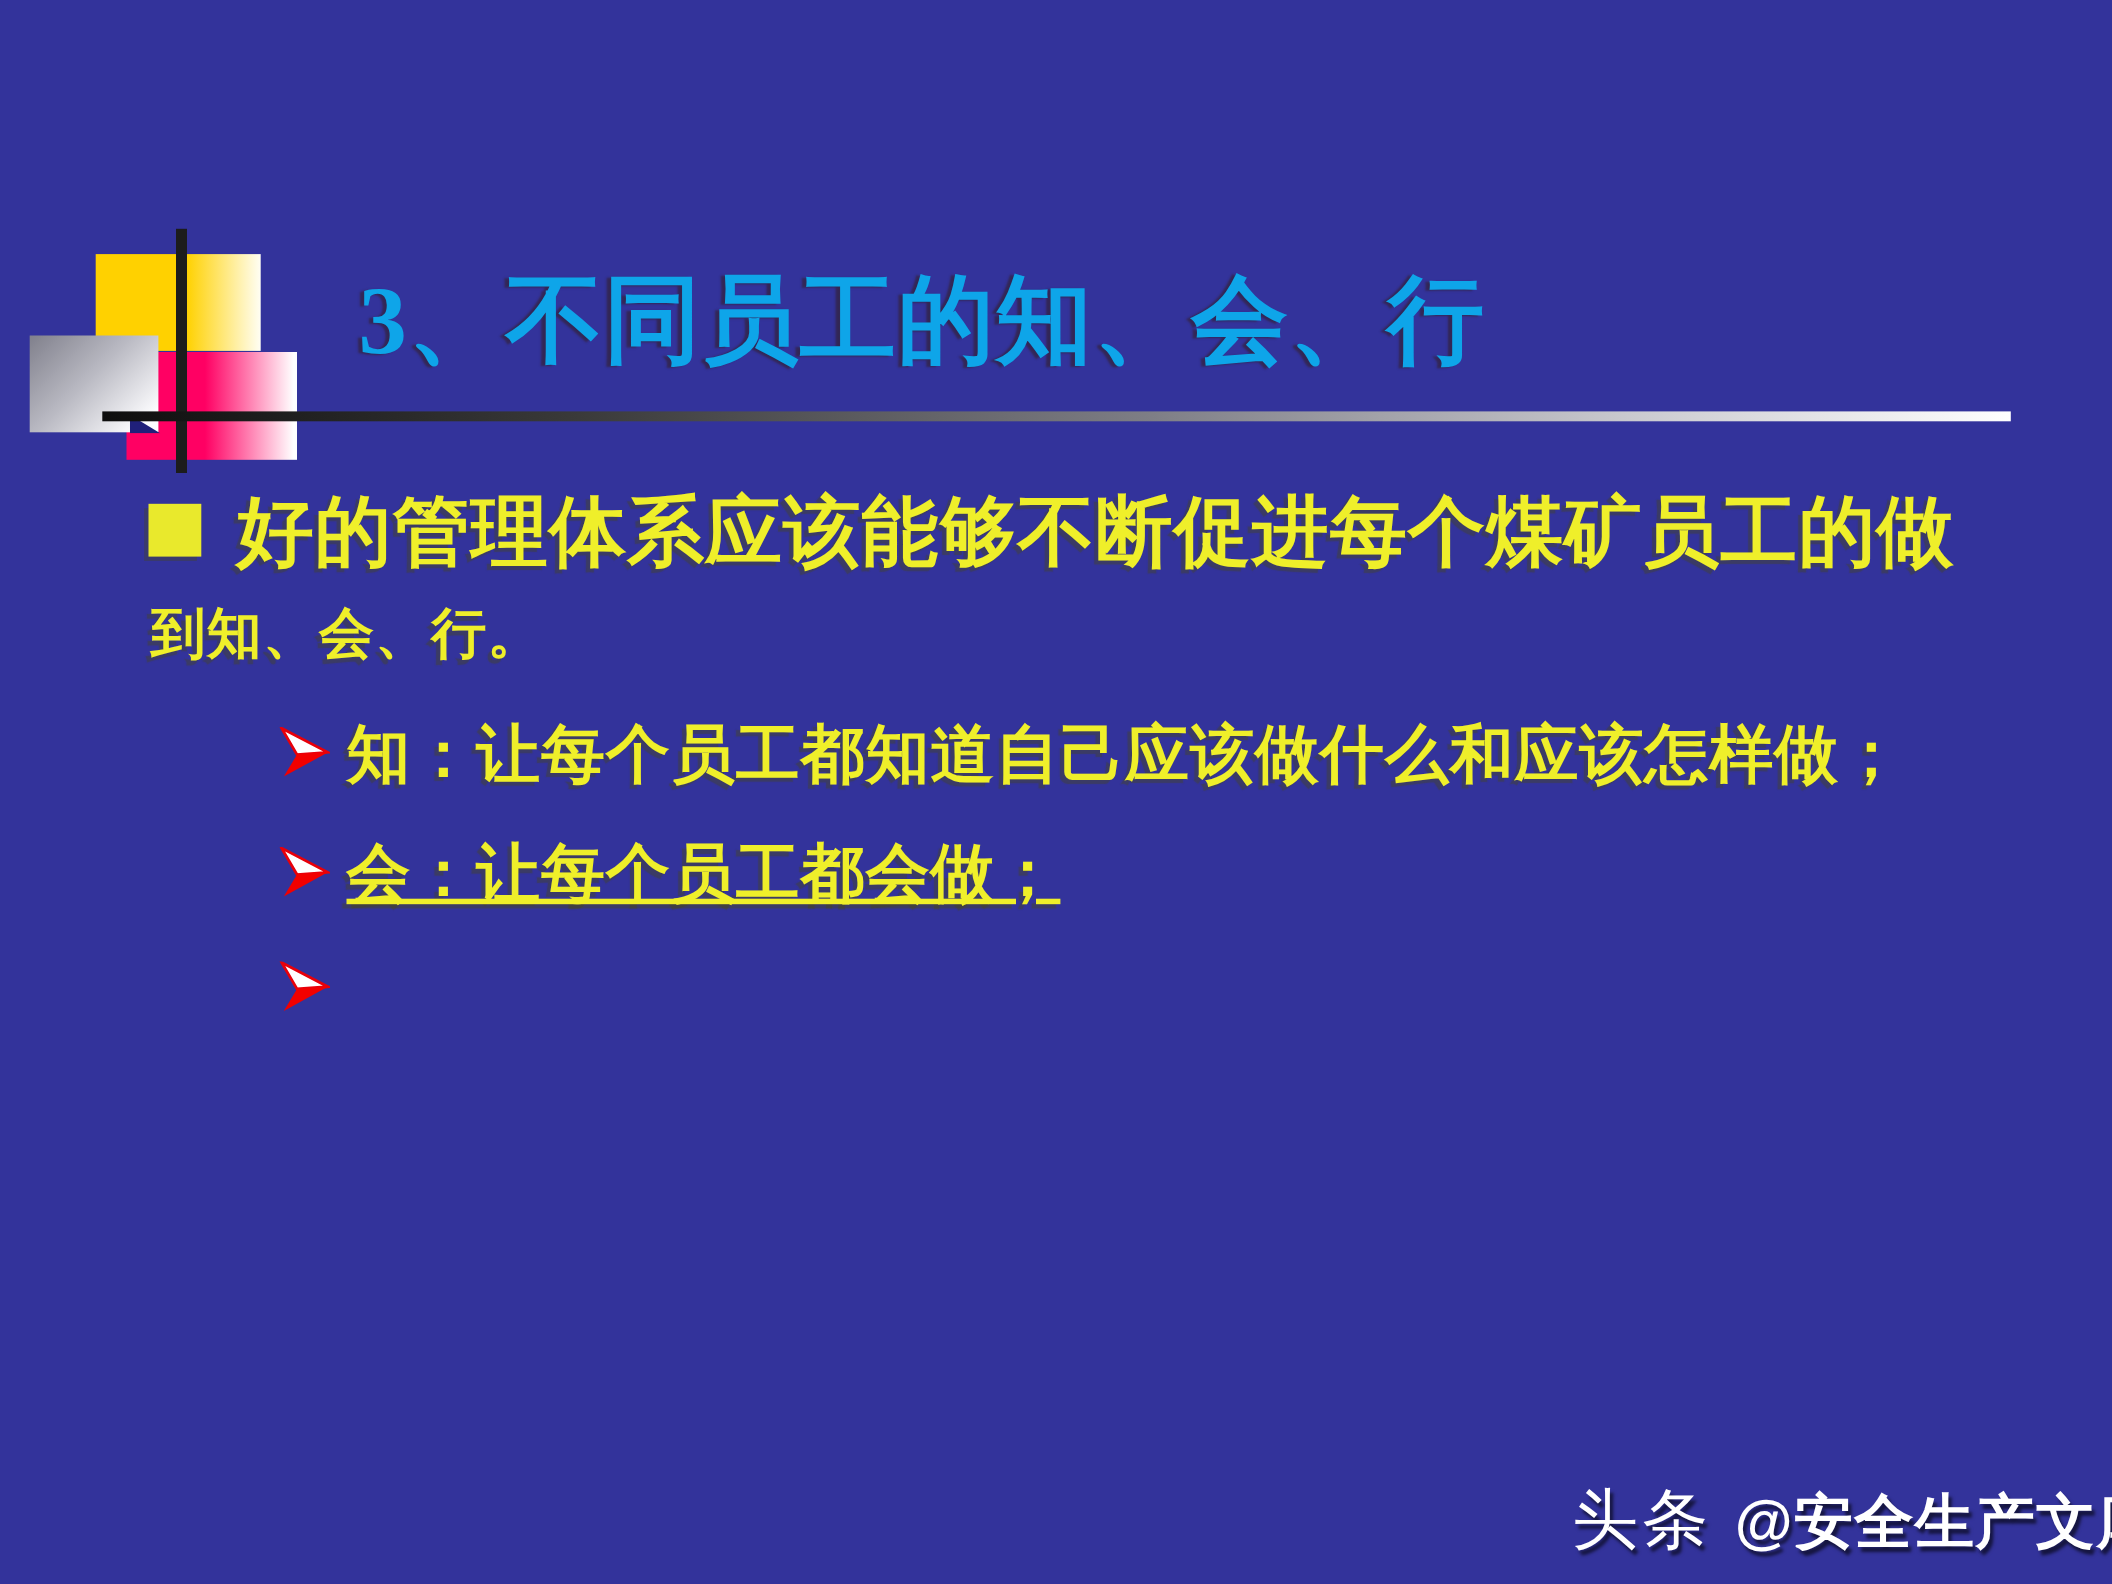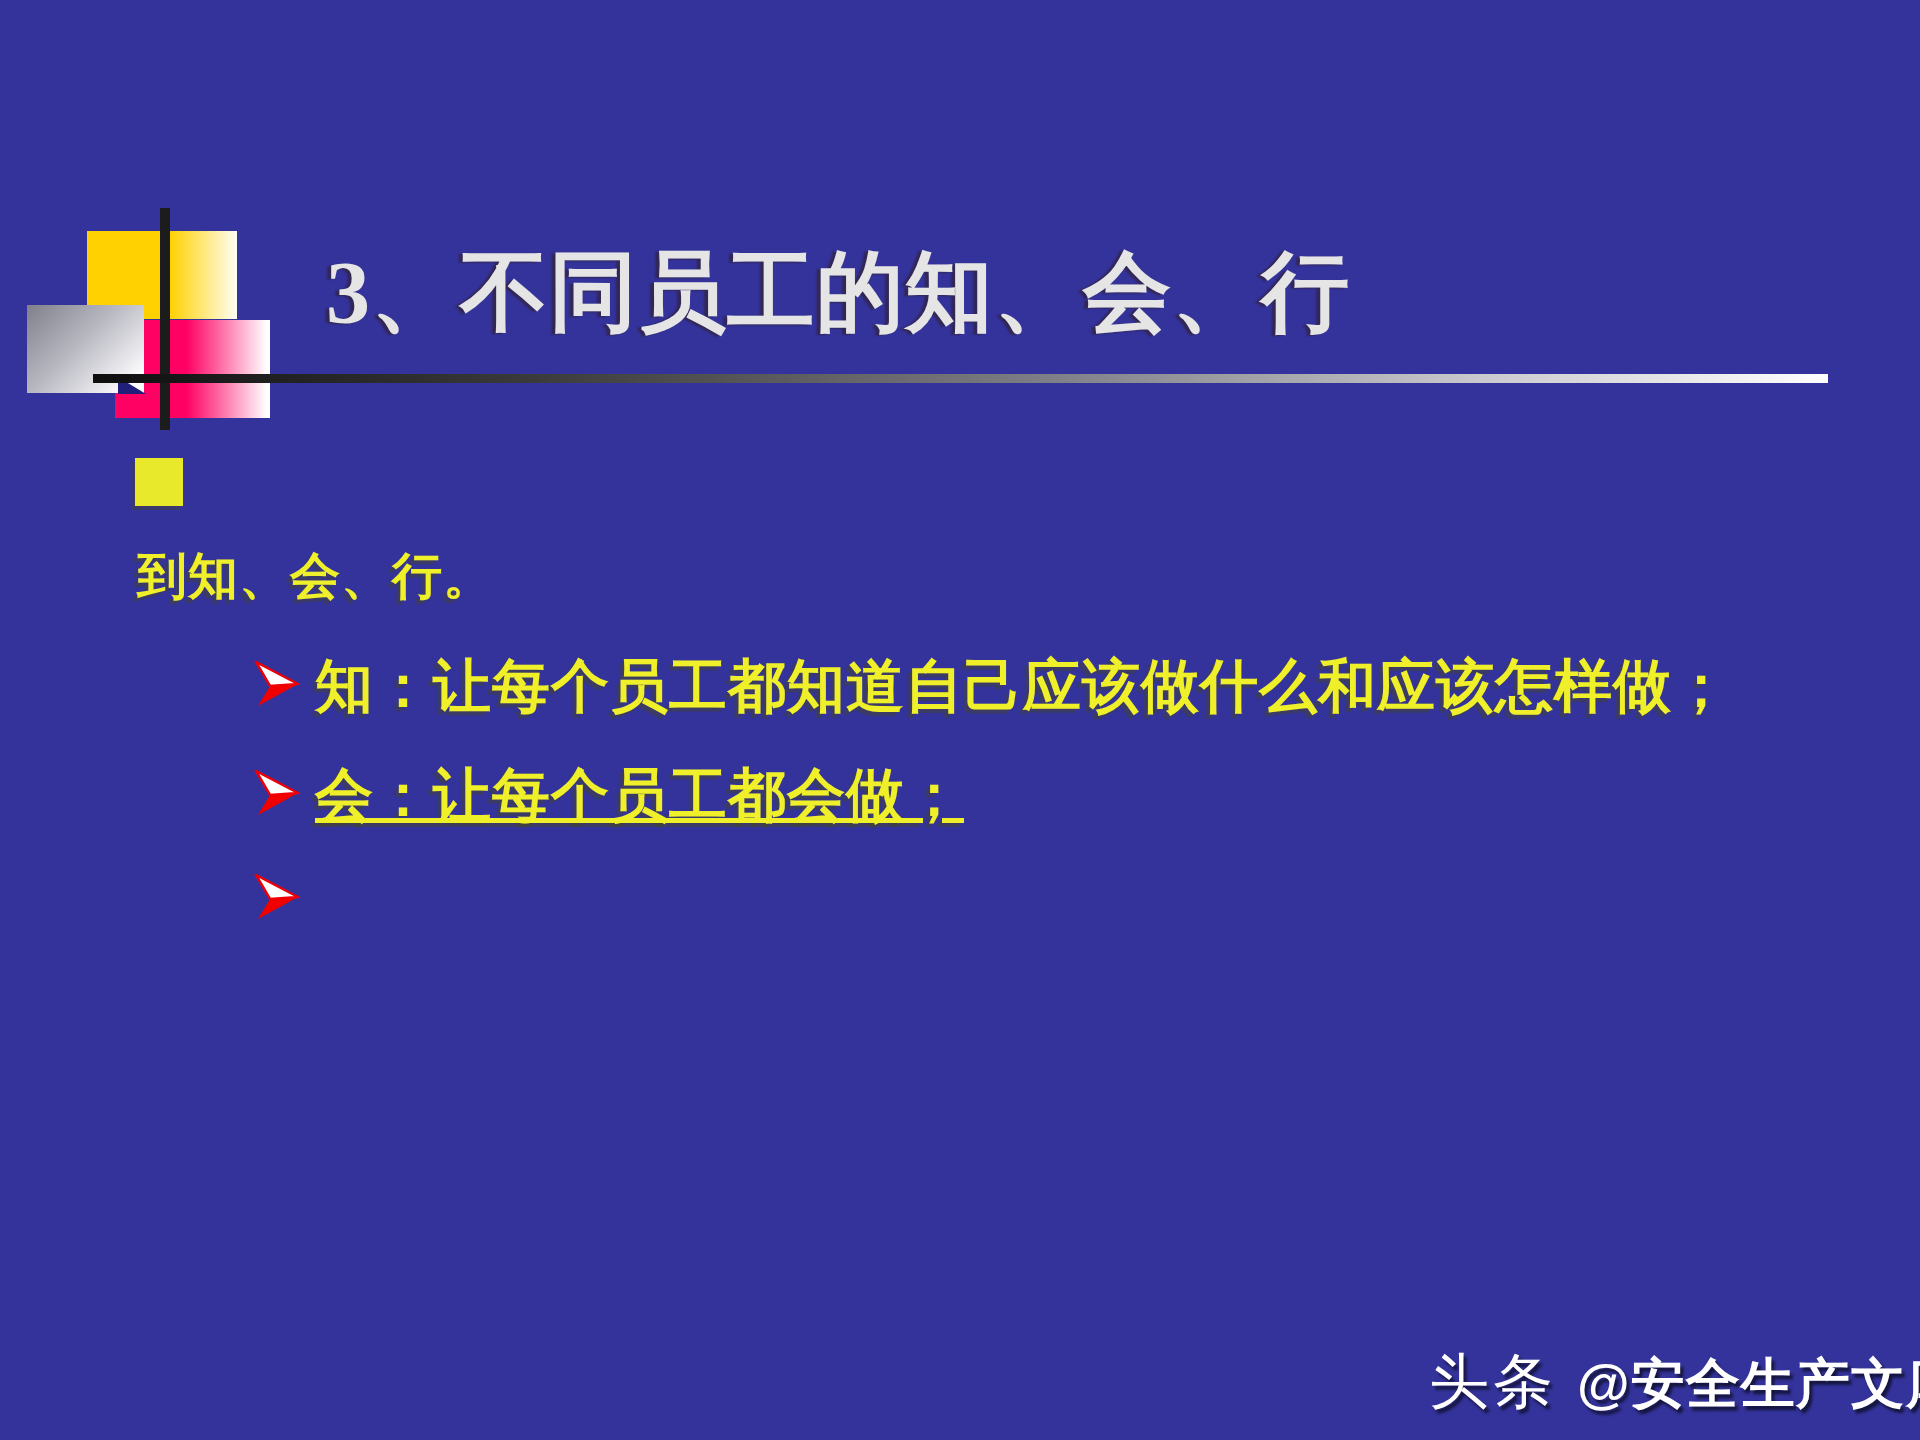--- a/index.html
+++ b/index.html
@@ -39,21 +39,21 @@
     position:absolute;left:93px;top:374px;width:1735px;height:9px;
     background:linear-gradient(to right,
       #0E0E0E 0%,#3A3A3A 25%,#7E7E86 55%,#C9C9CF 80%,#FFFFFF 100%);
   }
 
   
   .title{
     position:absolute;left:326px;top:247px;
     font-family:"Liberation Serif","DejaVu Serif",serif;
     font-weight:bold;font-size:88px;line-height:92px;
-    letter-spacing:1px;color:#e5e5e5;white-space:nowrap;
+    letter-spacing:1px;color:#0ea5e9;white-space:nowrap;
     text-shadow:-4px 1px 2px rgba(50,25,0,.45);
   }
 
   
   .body-text{
     position:absolute;
     font-weight:bold;color:#EFEF2A;white-space:nowrap;
     letter-spacing:1px;
     text-shadow:-4px 4px 1px rgba(75,75,0,.35);
   }
@@ -98,20 +98,21 @@
   <div class="sq sq-gold"></div>
   <div class="sq sq-pink"></div>
   <div class="sq sq-gray"></div>
   <div class="fold"></div>
   <div class="vline"></div>
   <div class="hline"></div>
 
   <div class="title">3、不同员工的知、会、行</div>
 
   <div class="sq-bullet"></div>
+  <div class="body-text p-line1">好的管理体系应该能够不断促进每个煤矿员工的做</div>
   <div class="body-text p-line2">到知、会、行。</div>
 
   <svg class="arrow arr-1" viewBox="0 0 46 46">
     <polygon points="2,1 44,23 16,25" fill="#FFFFFF" stroke="#E8000A" stroke-width="2.5"></polygon>
     <polygon points="16,25 44,23 4,45" fill="#F20000"></polygon>
   </svg>
   <div class="body-text sub-text sub-1">知：让每个员工都知道自己应该做什么和应该怎样做；</div>
 
   <svg class="arrow arr-2" viewBox="0 0 46 46">
     <polygon points="2,1 44,23 16,25" fill="#FFFFFF" stroke="#E8000A" stroke-width="2.5"></polygon>

